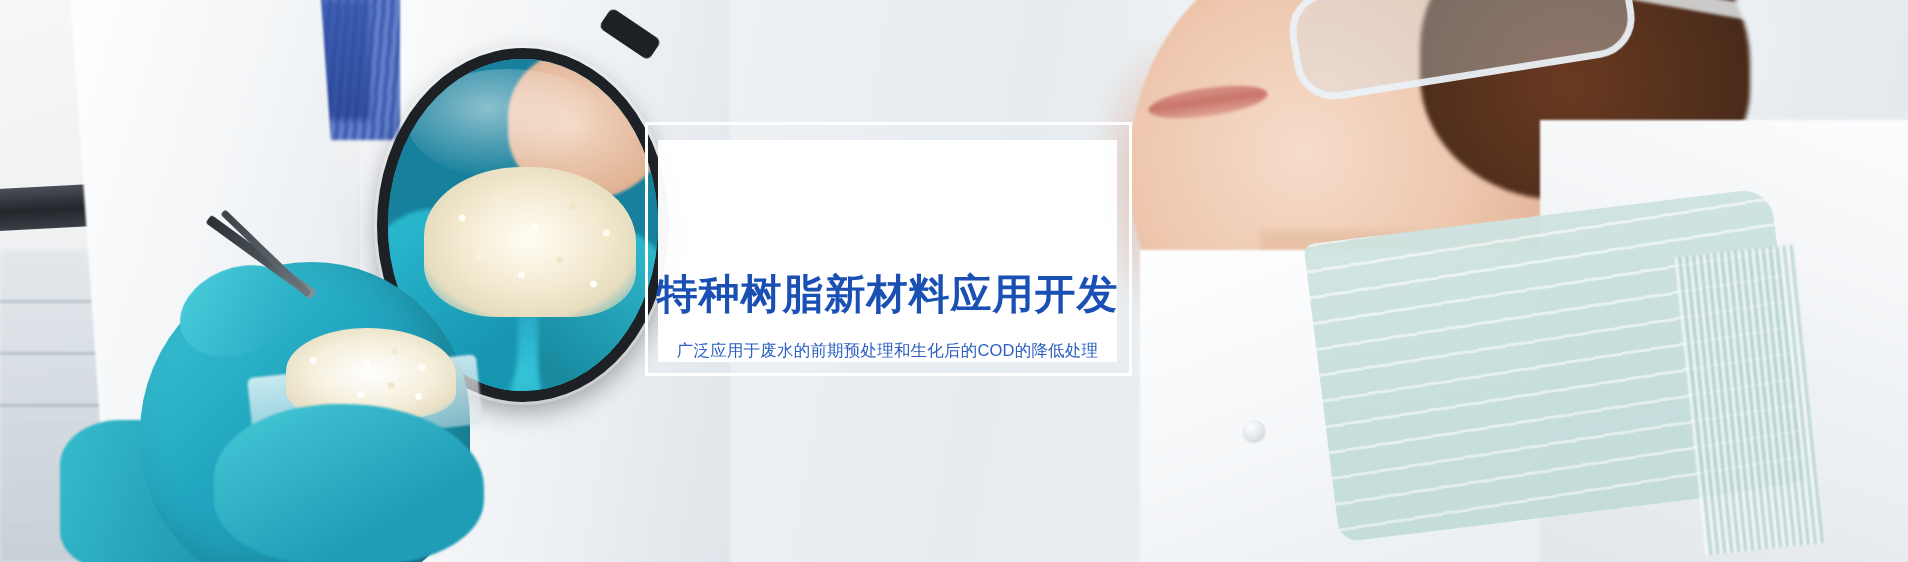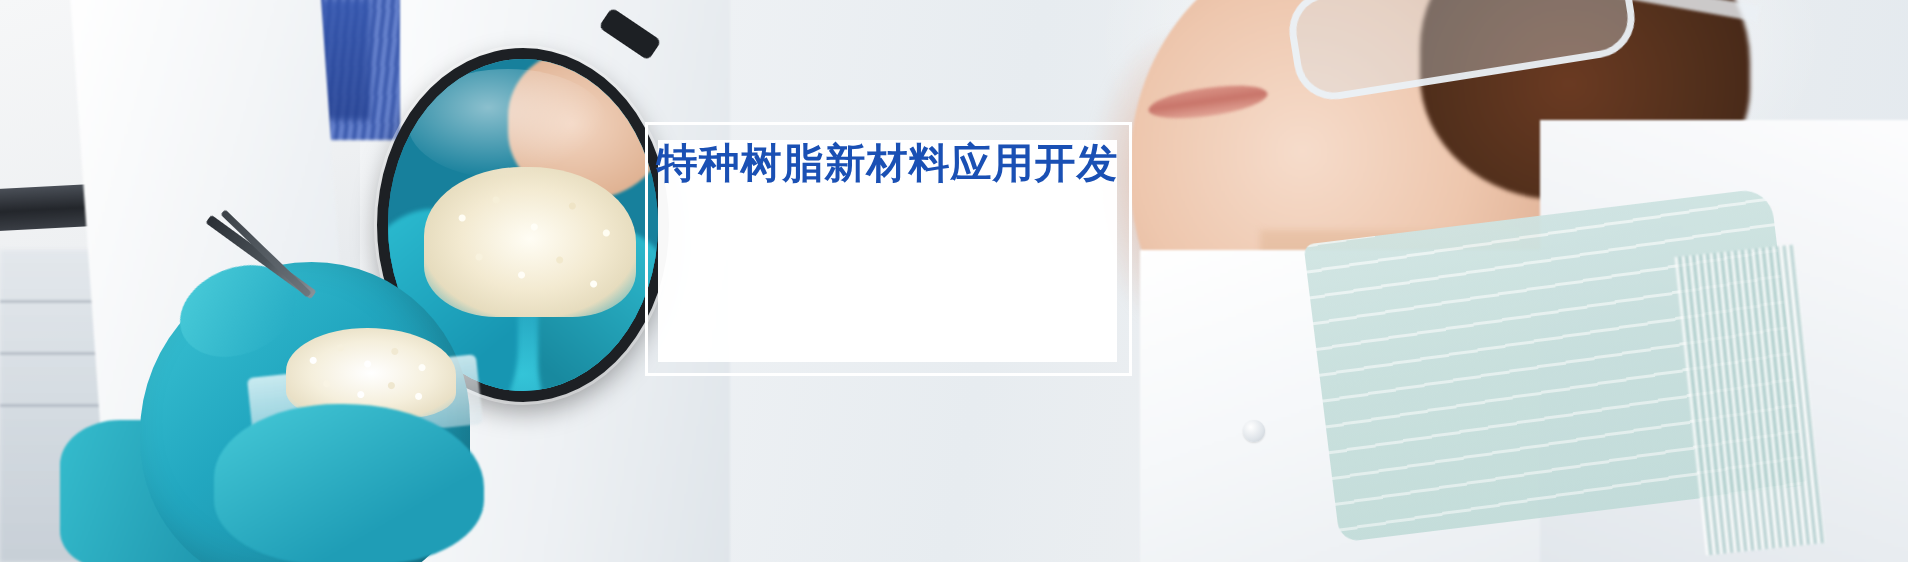--- a/index.html
+++ b/index.html
@@ -380,21 +380,21 @@
     position: absolute;
     left: 658px;
     top: 140px;
     width: 459px;
     height: 222px;
     background: rgba(255,255,255,0.97);
     box-sizing: border-box;
     display: flex;
     flex-direction: column;
     align-items: center;
-    justify-content: space-between;
+    justify-content: flex-end;
   }
   .headline {
     font-size: 41px;
     font-weight: bold;
     color: #1a50b4;
     letter-spacing: 1px;
     line-height: 1.15;
     white-space: nowrap;
     margin: 0 0 22px 0;
   }
@@ -456,15 +456,16 @@
   <div class="glove-thumb"></div>
   <div class="tweezers"></div>
   <div class="tweezers2"></div>
   <div class="dish"></div>
   <div class="sample"></div>
   <div class="glove-fingers"></div>
 
   <div class="text-frame"></div>
   <div class="text-card">
     <div class="headline">特种树脂新材料应用开发</div>
+    <div class="subline">广泛应用于废水的前期预处理和生化后的COD的降低处理</div>
   </div>
 
 </div>
 
 </body></html>

